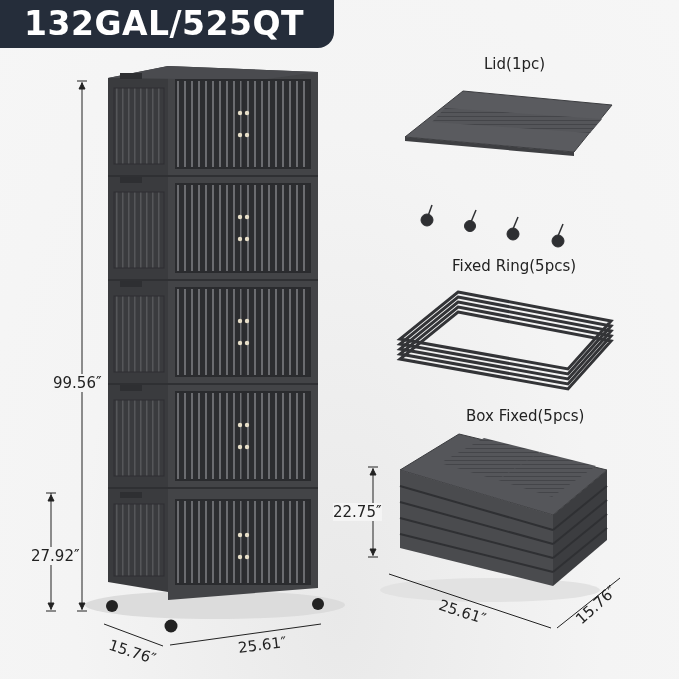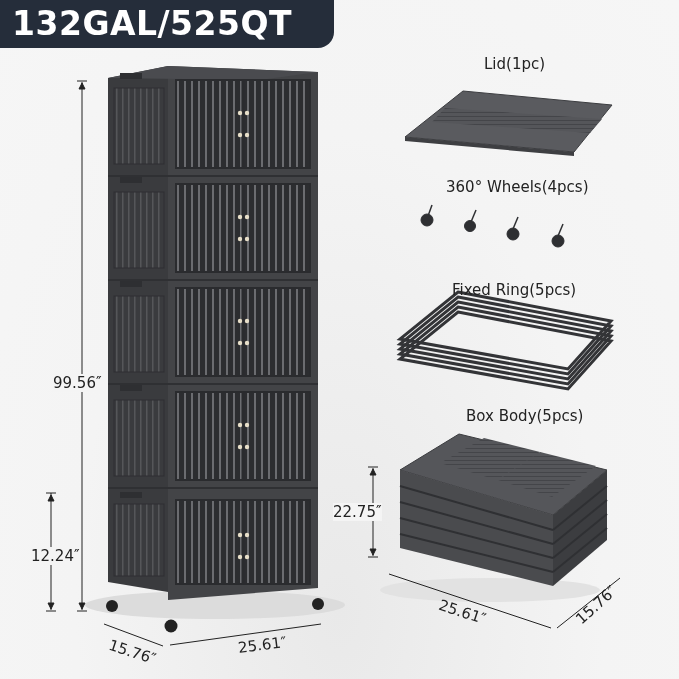--- a/index.html
+++ b/index.html
@@ -1,21 +1,21 @@
 <!DOCTYPE html>
 <html><head>
 <meta charset="utf-8">
 <style>
   html,body{margin:0;padding:0;}
   body{width:679px;height:679px;overflow:hidden;background:#f3f3f3;position:relative;font-family:"Liberation Sans","DejaVu Sans",sans-serif;}
   .canvas{position:absolute;left:0;top:0;width:679px;height:679px;
     background:radial-gradient(ellipse at 50% 90%,#e9e9e9 0%,#f4f4f4 55%,#f6f6f6 100%);}
   .badge{position:absolute;left:0;top:0;width:334px;height:48px;background:#252d3a;
     border-bottom-right-radius:16px;color:#fff;font-family:"DejaVu Sans",sans-serif;font-weight:bold;
-    font-size:33px;line-height:48px;padding-left:12px;box-sizing:border-box;letter-spacing:0.5px;}
+    font-size:33px;line-height:48px;padding-left:24px;box-sizing:border-box;letter-spacing:0.5px;}
   .lbl{position:absolute;color:#222;font-size:15px;white-space:nowrap;font-family:"DejaVu Sans",sans-serif;}
   .dim{position:absolute;color:#222;font-size:15px;white-space:nowrap;font-family:"DejaVu Sans",sans-serif;background:#f4f4f4;}
   svg{position:absolute;left:0;top:0;}
 </style>
 </head>
 <body>
 
 <div class="canvas">
 
   <svg width="679" height="679" viewBox="0 0 679 679">
@@ -171,25 +171,24 @@
       <polygon points="373,469 370,475 376,475"></polygon>
         <polygon points="373,555 370,549 376,549"></polygon>
       <line x1="389" y1="574" x2="551" y2="628"></line>
       <line x1="557" y1="628" x2="620" y2="578"></line>
     </g>
   </svg>
 
   <div class="badge">132GAL/525QT</div>
 
   <div class="dim" style="left:53px;top:374px;">99.56″</div>
-  <div class="dim" style="left:31px;top:547px;">12.24″</div>
+  <div class="dim" style="left:31px;top:547px;">27.92″</div>
   <div class="dim" style="left:108px;top:643px;transform:rotate(18deg);background:transparent;">15.76″</div>
   <div class="dim" style="left:238px;top:636px;transform:rotate(-7deg);background:transparent;">25.61″</div>
 
   <div class="lbl" style="left:484px;top:55px;text-align:right;">Lid(1pc)</div>
-  <div class="lbl" style="left:446px;top:178px;">360°  Wheels(4pcs)</div>
-  <div class="lbl" style="left:452px;top:257px;margin-top:24px;">Fixed  Ring(5pcs)</div>
-  <div class="lbl" style="left:466px;top:407px;">Box  Body(5pcs)</div>
+  <div class="lbl" style="left:452px;top:257px;">Fixed  Ring(5pcs)</div>
+  <div class="lbl" style="left:466px;top:407px;">Box  Fixed(5pcs)</div>
 
   <div class="dim" style="left:333px;top:503px;">22.75″</div>
   <div class="dim" style="left:438px;top:603px;transform:rotate(18deg);background:transparent;">25.61″</div>
   <div class="dim" style="left:572px;top:596px;transform:rotate(-42deg);background:transparent;">15.76″</div>
 </div>
 
 </body></html>

